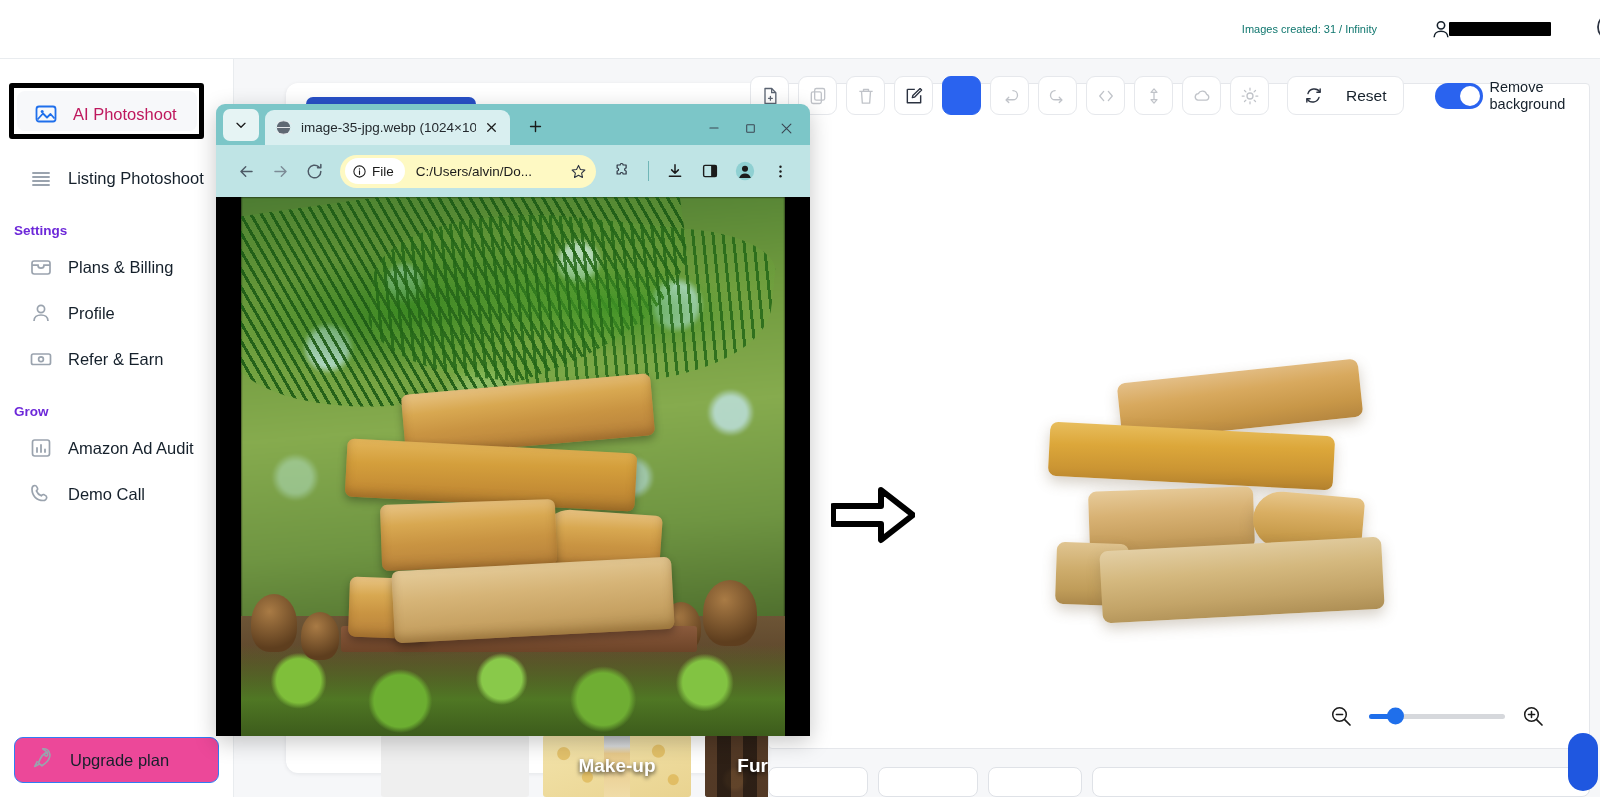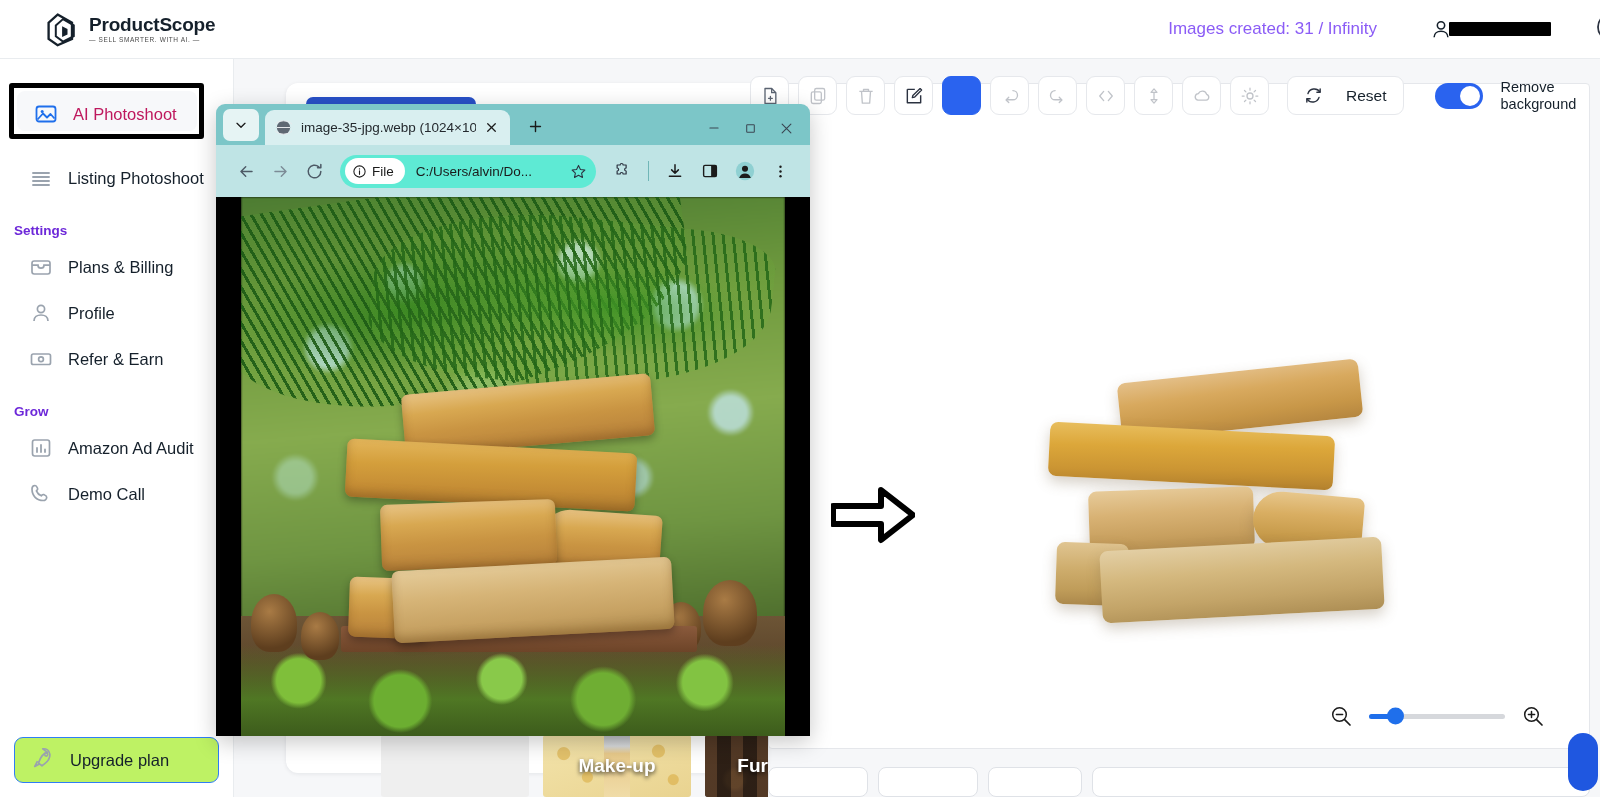--- a/index.html
+++ b/index.html
@@ -19,21 +19,21 @@
     background: #ffffff; border-bottom: 1px solid #e9ecef;
     display: flex; align-items: center;
   }
   .brand { display: flex; align-items: center; margin-left: 45px; }
   .brand-mark { width: 36px; height: 36px; flex: none; }
   .brand-txt { margin-left: 8px; display: flex; flex-direction: column; line-height: 1; }
   .brand-name { font-size: 19px; font-weight: 700; color: #15202b; letter-spacing: -0.2px; }
   .brand-tag { font-size: 6.5px; color: #4a4a4a; letter-spacing: 0.6px; margin-top: 3px; white-space: nowrap; }
 
   .topbar-right { margin-left: auto; display: flex; align-items: center; gap: 0; padding-right: 0; }
-  .images-created { font-size: 17px; color: #8b5cf6; white-space: nowrap; }
+  .images-created { font-size: 11px; color: #0f766e; white-space: nowrap; }
   .user-chip { display: flex; align-items: center; margin-left: 53px; }
   .user-ico { width: 22px; height: 22px; }
   .user-redacted {
     width: 102px; height: 14px; background: #000; margin-left: -3px;
     border-radius: 1px;
   }
   .help-circle { margin-left: 43px; margin-right: -28px; }
 
   
   .sidebar {
@@ -58,21 +58,21 @@
     background: #f7f8fa; border-radius: 8px;
   }
   .nav-group-title {
     font-size: 13.5px; color: #6d28d9; font-weight: 600;
     margin: 22px 0 6px 14px;
   }
   .sidebar-spacer { flex: 1; }
   .upgrade-btn {
     margin: 0 14px 14px 14px; height: 46px; min-height:46px;
     border: 1.6px solid #2f7df6; border-radius: 9px;
-    display: flex; align-items: center; padding: 0 16px; background: #bef264;
+    display: flex; align-items: center; padding: 0 16px; background: #ec4899;
     cursor: pointer;
   }
   .upgrade-btn .lbl { margin-left: 14px; font-size: 16.5px; color: #15202b; white-space: nowrap; }
 
   
   .main {
     position: absolute; top: 59px; left: 234px;
     width: 1366px; height: 738px; background: #f6f7f9;
   }
 
@@ -176,21 +176,21 @@
     cursor: pointer;
   }
   .tool.color { background: #2a63ef; border-color: #2a63ef; }
   .tool.dim svg { opacity: .38; }
   .reset-btn {
     height: 39px; border: 1px solid #e6e8ec; border-radius: 9px; background: #fff;
     display: flex; align-items: center; gap: 23px; padding: 0 16px; cursor: pointer;
     margin-left: 9px;
   }
   .reset-btn .lbl { font-size: 15.5px; color: #15202b; }
-  .toggle-wrap { display: flex; align-items: center; gap: 18px; margin-left: 22px; }
+  .toggle-wrap { display: flex; align-items: center; gap: 7px; margin-left: 22px; }
   .toggle {
     width: 48px; height: 26px; border-radius: 13px; background: #2a63ef;
     position: relative; cursor: pointer; flex: none;
   }
   .toggle .dot { position: absolute; right: 3px; top: 3px; width: 20px; height: 20px; border-radius: 50%; background: #fff; }
   .toggle-label { font-size: 14.5px; color: #15202b; line-height: 1.15; }
 
   
   .browser {
     position: absolute; left: 216px; top: 104px; width: 594px; height: 632px;
@@ -217,21 +217,21 @@
   .tab .close { margin-left: auto; width: 18px; height: 18px; display:flex; align-items:center; justify-content:center; cursor:pointer; }
   .newtab { width: 30px; height: 30px; display: flex; align-items: center; justify-content: center; margin-left: 10px; margin-bottom: 4px; cursor: pointer; }
   .winbtns { margin-left: auto; display: flex; align-items: center; gap: 20px; padding-right: 16px; margin-bottom: 9px; }
   .winbtn { width: 16px; height: 16px; cursor: pointer; display:flex; align-items:center; justify-content:center; }
 
   .navbar {
     height: 52px; background: #bfe4e5; display: flex; align-items: center; padding: 0 14px; gap: 2px;
   }
   .nbtn { width: 32px; height: 32px; display: flex; align-items: center; justify-content: center; cursor: pointer; flex:none; }
   .omnibox {
-    margin-left: 8px; flex: 1; height: 33px; background: #5eead4; border-radius: 17px;
+    margin-left: 8px; flex: 1; height: 33px; background: #fef9c3; border-radius: 17px;
     display: flex; align-items: center; padding: 0 5px; cursor: text;
   }
   .file-chip {
     height: 26px; background: #ffffff; border-radius: 13px; display: flex; align-items: center;
     gap: 5px; padding: 0 11px 0 7px; flex:none;
   }
   .file-chip .lbl { font-size: 13.5px; color: #1b1b1b; }
   .omni-url { margin-left: 11px; font-size: 13.5px; color: #1b1b1b; white-space: nowrap; flex:1; }
   .omni-star { width: 26px; height: 26px; display:flex; align-items:center; justify-content:center; cursor:pointer; flex:none; }
   .nav-right { display: flex; align-items: center; gap: 3px; margin-left: 8px; }
@@ -323,31 +323,20 @@
           background: linear-gradient(178deg,#e3cfa5 0%, #d4b87e 38%, #c3a468 72%, #ad8e54 100%); }
   .pr-6 { left: 55px; top: 204px; width: 72px; height: 62px; transform: rotate(2deg);
           background: linear-gradient(178deg,#e0c592 0%, #cfae6e 40%, #bf9c59 75%, #a9864a 100%); }
 </style>
 </head>
 <body>
 
 <div class="app">
 
   <div class="topbar">
-    <div class="brand">
-      <svg class="brand-mark" viewBox="0 0 40 40">
-        <path d="M14 4 L30 13 L30 31 L14 38 L4 31 L4 13 Z" fill="none" stroke="#15202b" stroke-width="2.6"></path>
-        <path d="M20 9 L32 16 L32 28 L20 34 L12 28 L12 16 Z" fill="none" stroke="#15202b" stroke-width="2.2"></path>
-        <path d="M19 17 L25 20 L25 26 L19 29 Z" fill="#15202b"></path>
-      </svg>
-      <div class="brand-txt">
-        <div class="brand-name">ProductScope</div>
-        <div class="brand-tag">— SELL SMARTER. WITH AI. —</div>
-      </div>
-    </div>
 
     <div class="topbar-right">
       <div class="images-created">Images created: 31 / Infinity</div>
       <div class="user-chip">
         <svg class="user-ico" viewBox="0 0 24 24">
           <circle cx="12" cy="8" r="4" fill="none" stroke="#15202b" stroke-width="1.7"></circle>
           <path d="M4.5 21c0-4.1 3.4-6.5 7.5-6.5s7.5 2.4 7.5 6.5" fill="none" stroke="#15202b" stroke-width="1.7"></path>
         </svg>
         <div class="user-redacted"></div>
       </div>

